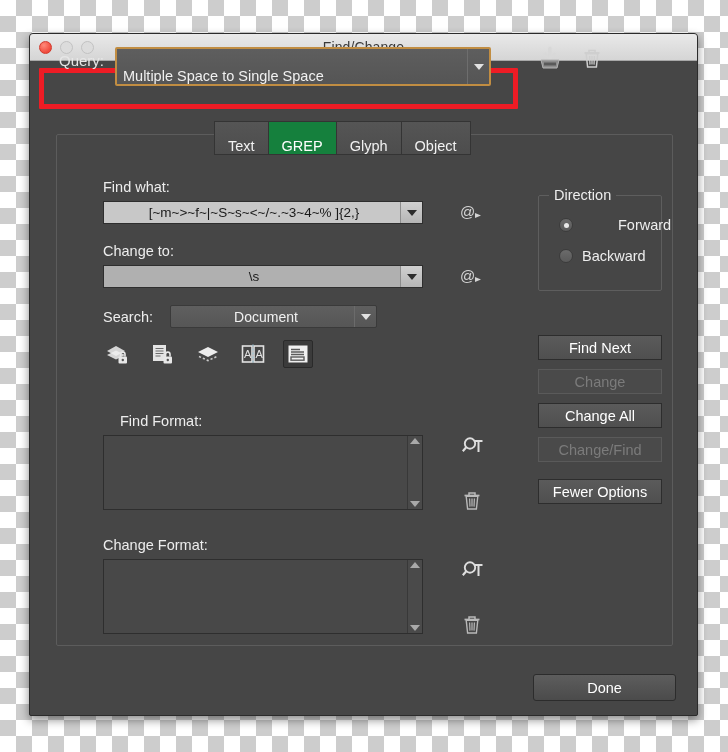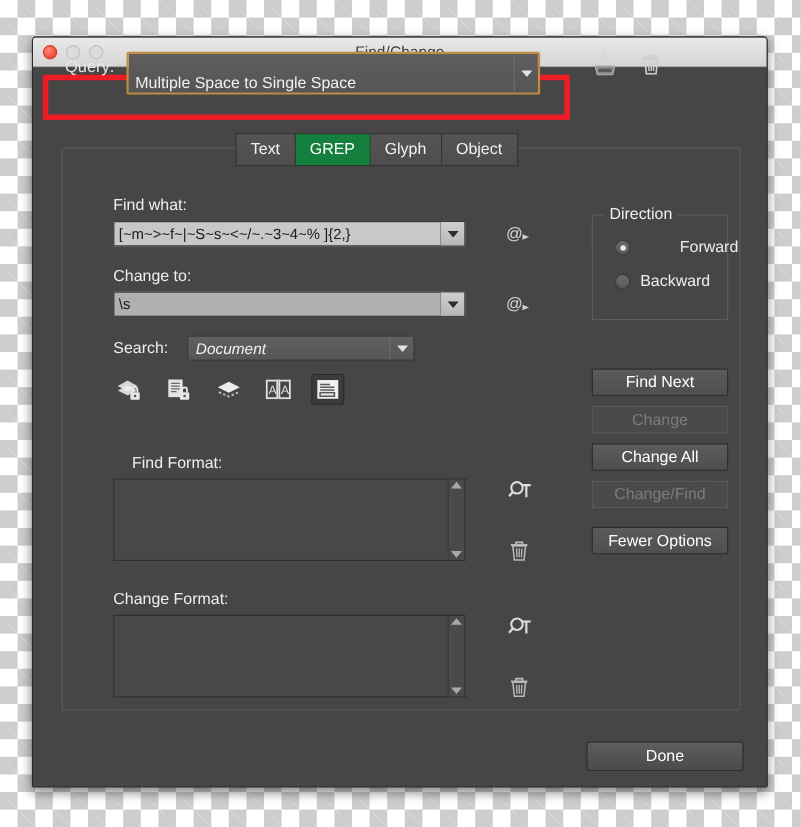--- a/index.html
+++ b/index.html
@@ -139,45 +139,45 @@
   
   #tabs {
     position: absolute;
     left: 184px;
     top: 87px;
     display: flex;
     z-index: 4;
   }
   .tab {
     height: 30px;
-    padding: 0 13px;
+    padding: 16px 13px;
     background: linear-gradient(#555555, #4d4d4d);
     border: 1px solid #343434;
     border-left-width: 0;
     display: flex;
-    align-items: center;
     justify-content: center;
     font-size: 14.5px;
     color: #f2f2f2;
   }
   .tab:first-child { border-left-width: 1px; }
   .tab.active {
     background: #15803d;
     color: #ffffff;
   }
 
   
   #panel {
     position: absolute;
     left: 26px;
     top: 100px;
     width: 617px;
     height: 512px;
     border: 1px solid #5c5c5c;
     border-radius: 2px;
+    text-align: center;
   }
 
   
   .sect-label {
     position: absolute;
     font-size: 14.5px;
     color: #ededed;
   }
   #lbl-findwhat  { left: 46px; top: 44px; }
   #lbl-changeto  { left: 46px; top: 108px; }
@@ -219,21 +219,20 @@
     border: 1px solid #3a3a3a;
     border-radius: 2px;
     display: flex;
     align-items: center;
   }
   #fld-search .val {
     flex: 1;
     font-size: 14px;
     color: #f0f0f0;
     padding-left: 7px;
-    font-style: italic;
   }
   #fld-search .combo-arrow { border-left: 1px solid #6b6b6b; }
 
   
   .at-icon {
     position: absolute;
     width: 22px; height: 20px;
   }
   #at-find   { left: 403px; top: 67px; }
   #at-change { left: 403px; top: 131px; }

